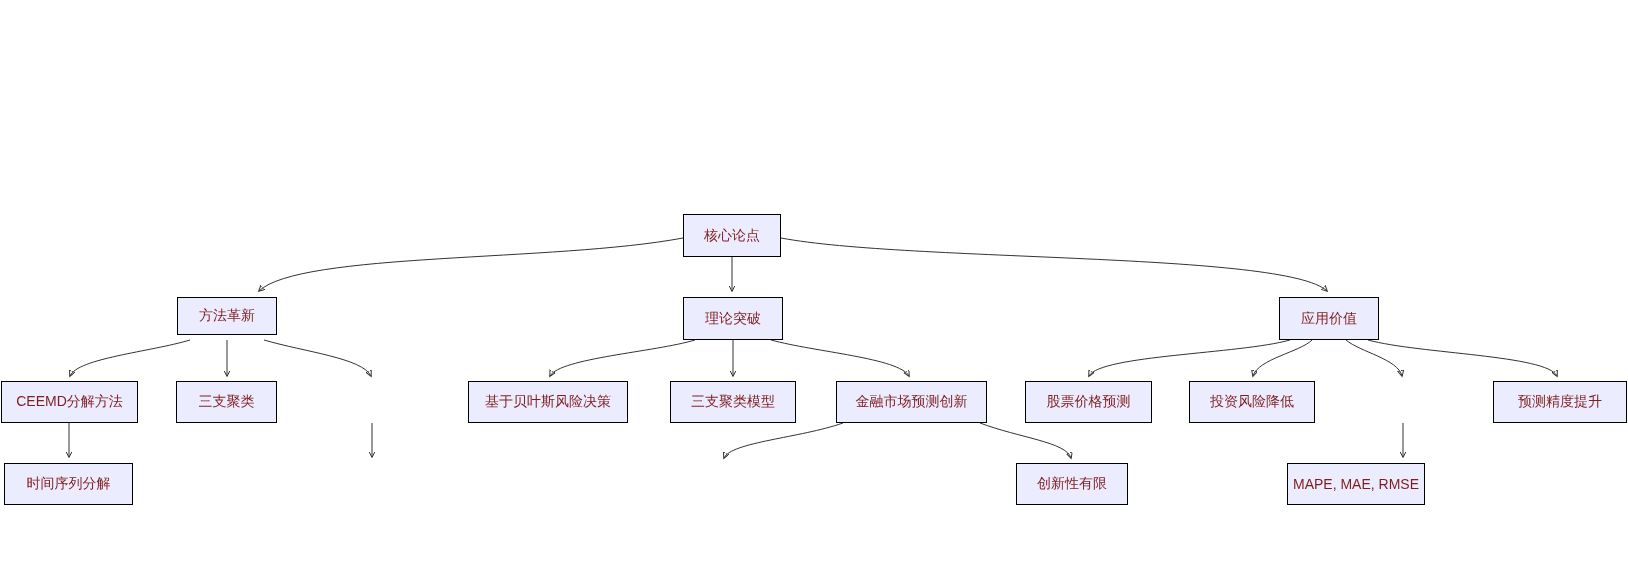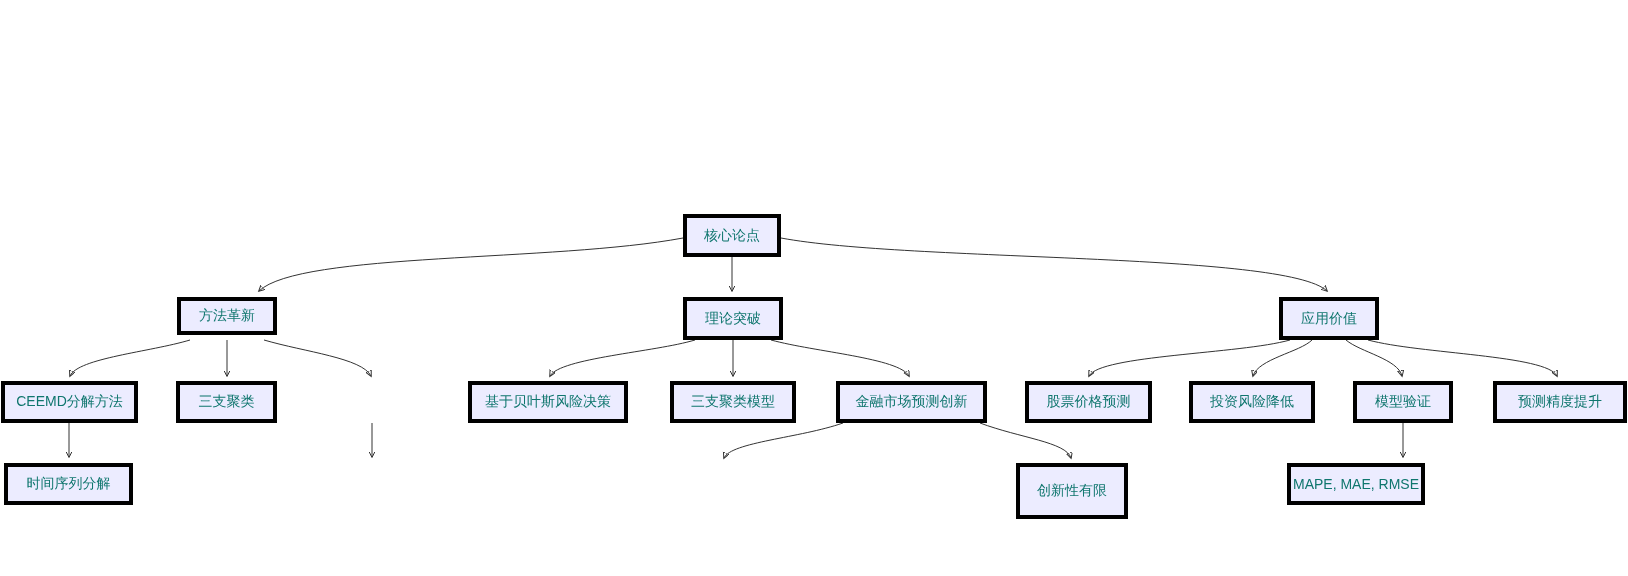--- a/index.html
+++ b/index.html
@@ -24,26 +24,26 @@
   }
   #edge-layer path {
     fill: none;
     stroke: #333333;
     stroke-width: 1px;
   }
   .node {
     position: absolute;
     box-sizing: border-box;
     background: #ECECFF;
-    border: 4px solid #000000;
+    border: 1px solid #000000;
     display: flex;
     align-items: center;
     justify-content: center;
     font-size: 14px;
-    color: #0f766e;
+    color: #7f1d1d;
     white-space: nowrap;
     text-align: left;
   }
 </style>
 </head>
 <body>
 
 <div id="canvas">
 
   <svg id="edge-layer" width="1628" height="576" viewBox="0 0 1628 576" xmlns="http://www.w3.org/2000/svg">
@@ -100,30 +100,27 @@
     </div>
   <div class="node" style="left:836px; top:381px; width:151px; height:42px">
       <span>金融市场预测创新</span>
     </div>
   <div class="node" style="left:1025px; top:381px; width:127px; height:42px">
       <span>股票价格预测</span>
     </div>
   <div class="node" style="left:1189px; top:381px; width:126px; height:42px">
       <span>投资风险降低</span>
     </div>
-  <div class="node" style="left:1353px; top:381px; width:100px; height:42px">
-      <span>模型验证</span>
-    </div>
   <div class="node" style="left:1493px; top:381px; width:134px; height:42px">
       <span>预测精度提升</span>
     </div>
 
   <div class="node" style="left:4px;   top:463px; width:129px; height:42px">
       <span>时间序列分解</span>
     </div>
-  <div class="node" style="left:1016px; top:463px; width:112px; height:56px">
+  <div class="node" style="left:1016px; top:463px; width:112px; height:42px">
       <span>创新性有限</span>
     </div>
   <div class="node" style="left:1287px; top:463px; width:138px; height:42px">
       <span>MAPE, MAE, RMSE</span>
     </div>
 
 </div>
 
 </body></html>

